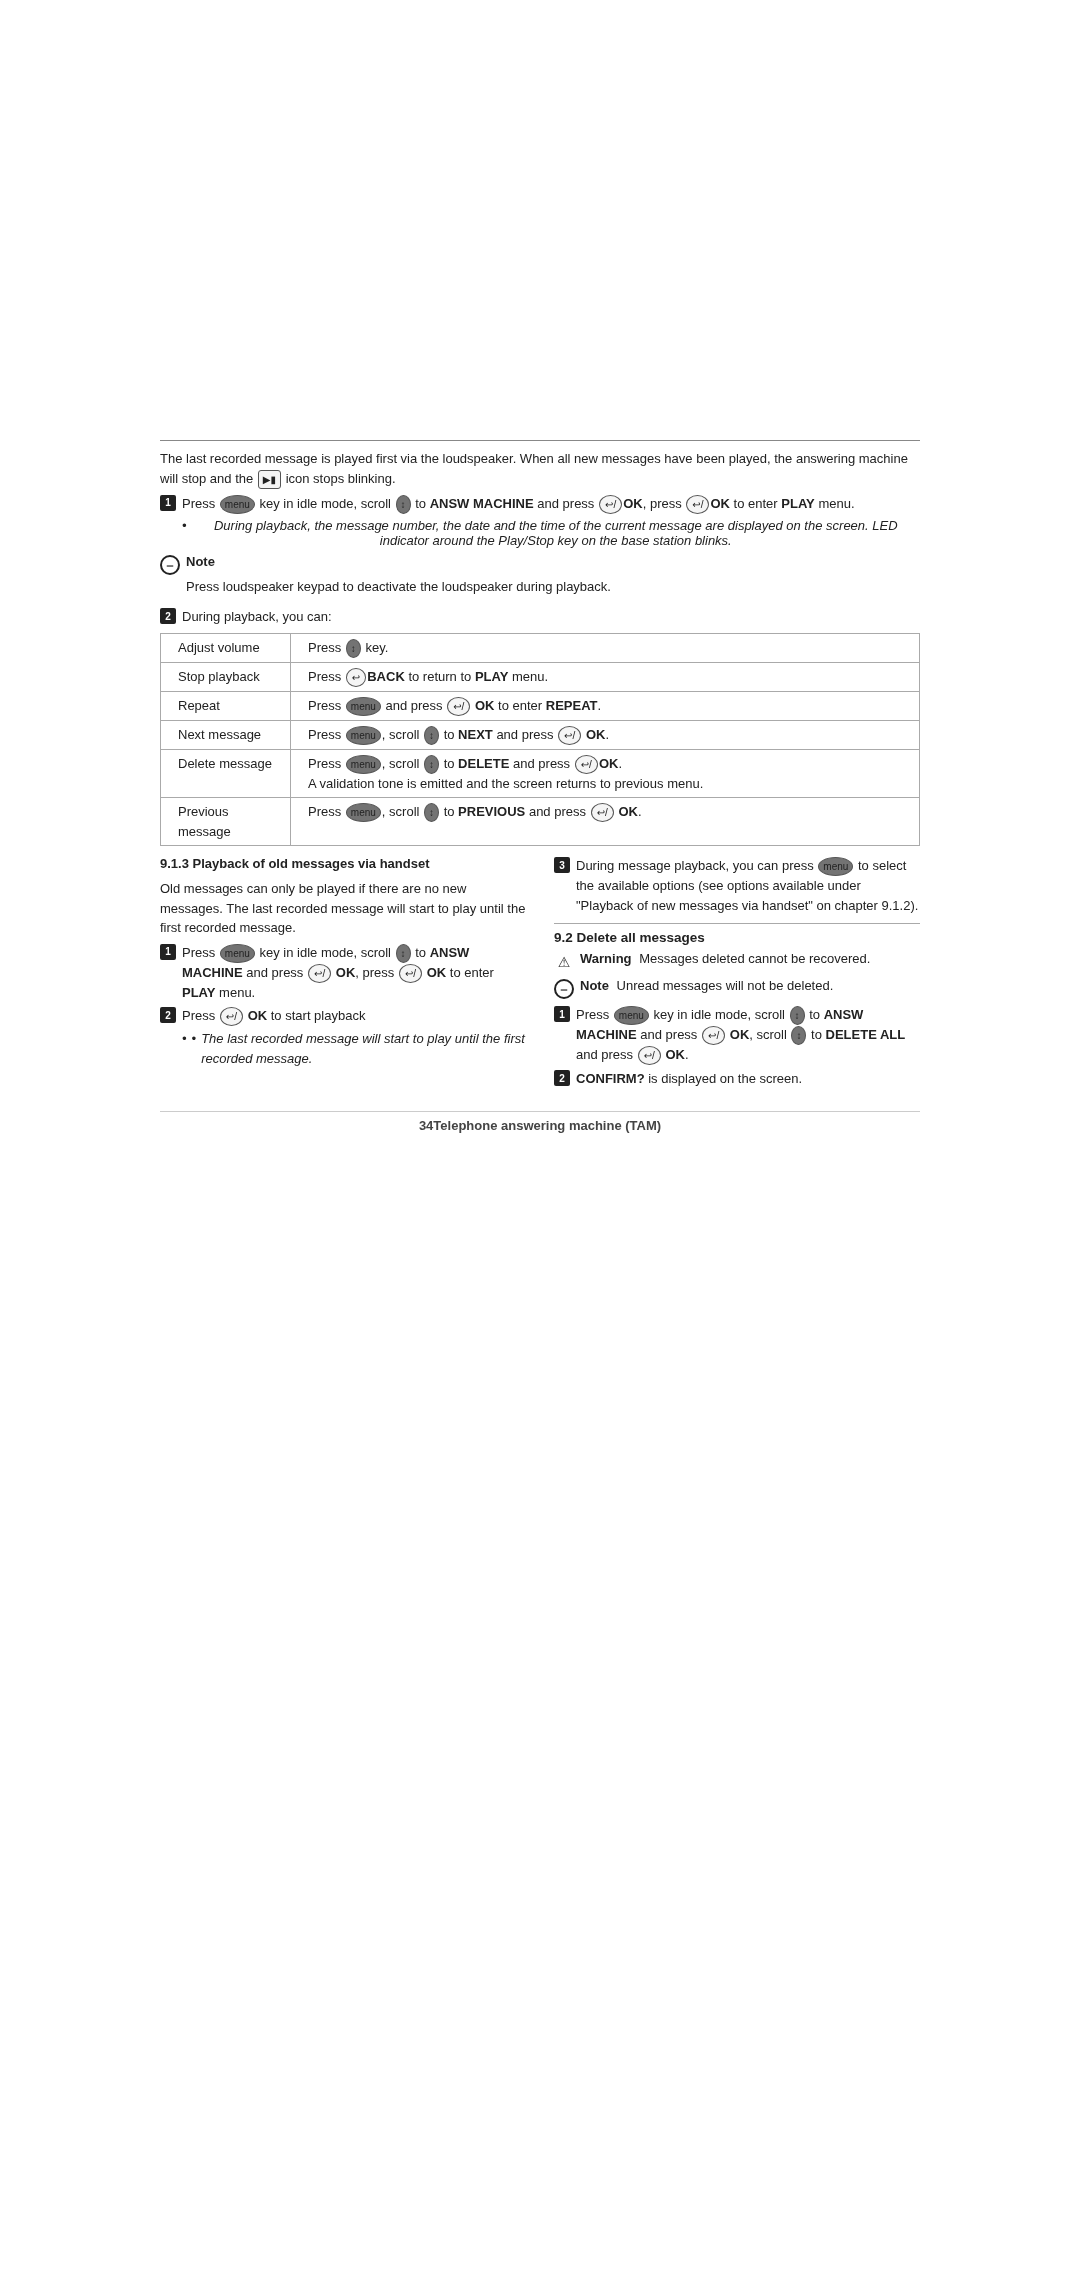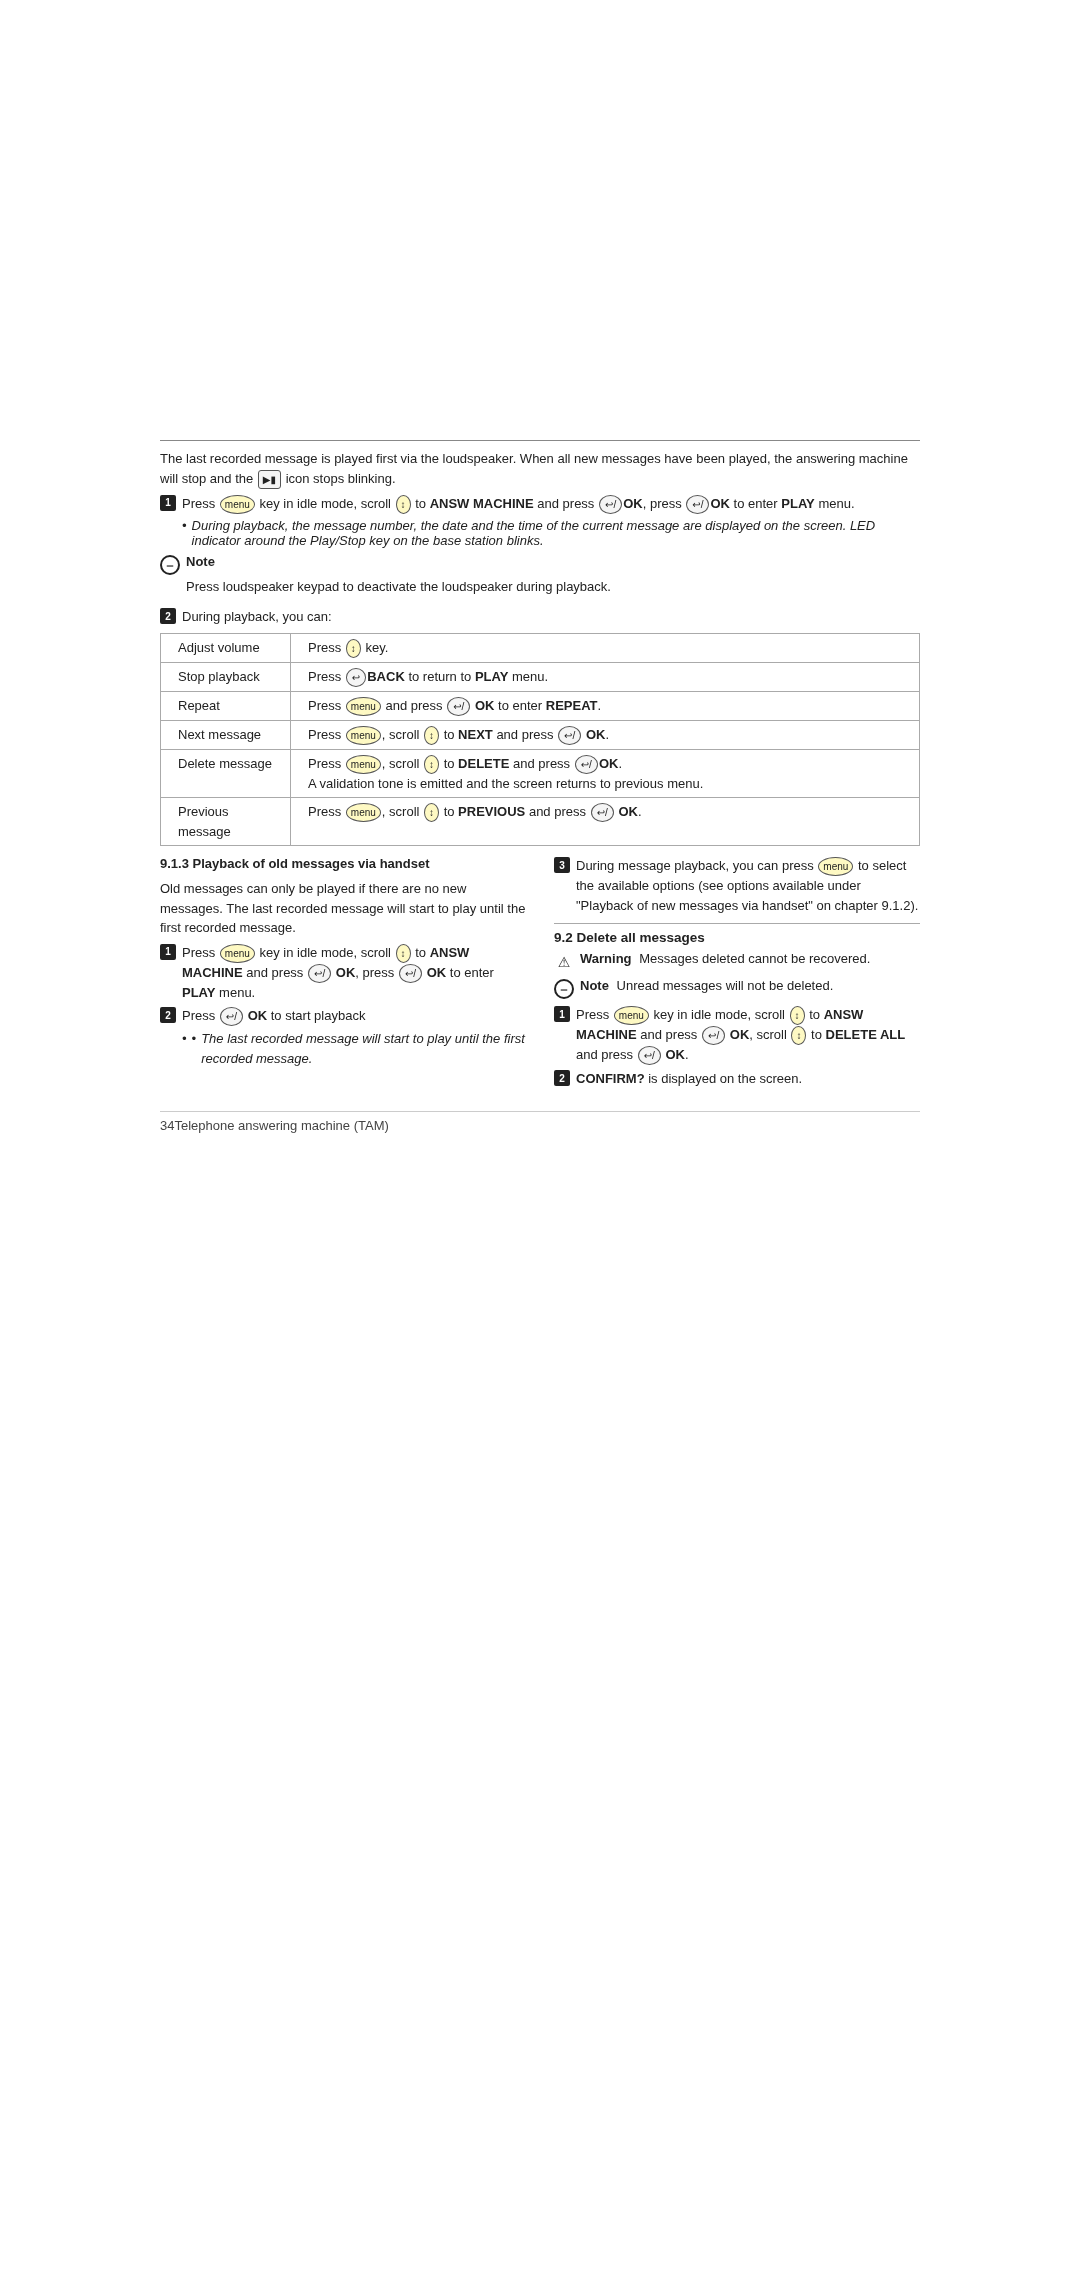--- a/index.html
+++ b/index.html
@@ -101,21 +101,21 @@
     }
     .kbd {
       display: inline-flex;
       align-items: center;
       justify-content: center;
       border: 1.5px solid #555;
       border-radius: 50%;
       font-size: 10px;
       padding: 1px 4px;
       margin: 0 1px;
-      background: #fef9c3;
+      background: #737373;
       font-family: Arial, sans-serif;
       white-space: nowrap;
     }
     .kbd-rect {
       display: inline-flex;
       align-items: center;
       justify-content: center;
       border: 1.5px solid #555;
       border-radius: 3px;
       font-size: 10px;
@@ -147,33 +147,34 @@
       margin: 3px 0 3px 16px;
     }
     .bullet-item::before {
       content: "•";
       margin-right: 5px;
       flex-shrink: 0;
     }
     .italic { font-style: italic; }
     .footer {
       display: flex;
-      justify-content: flex-start;
+      justify-content: center;
       margin-top: 18px;
       font-size: 13px;
       color: #444;
       border-top: 1px solid #ccc;
       padding-top: 6px;
+      font-weight: bold;
     }
     .section-912 { margin-bottom: 10px; }
     .section-divider {
       border-top: 1px solid #aaa;
       margin: 8px 0 6px 0;
     }
-    .step-indent { margin-left: 22px; }
+    .step-indent { margin-left: 22px; text-align: center; }
   </style>
 </head>
 <body>
 
 <div class="page">
 
   <div class="top-divider"></div>
   <div class="section-912">
     <p>
       The last recorded message is played first via the loudspeaker. When all new messages have been played, the answering machine will stop and the <span class="kbd-rect">▶▮</span> icon stops blinking.

